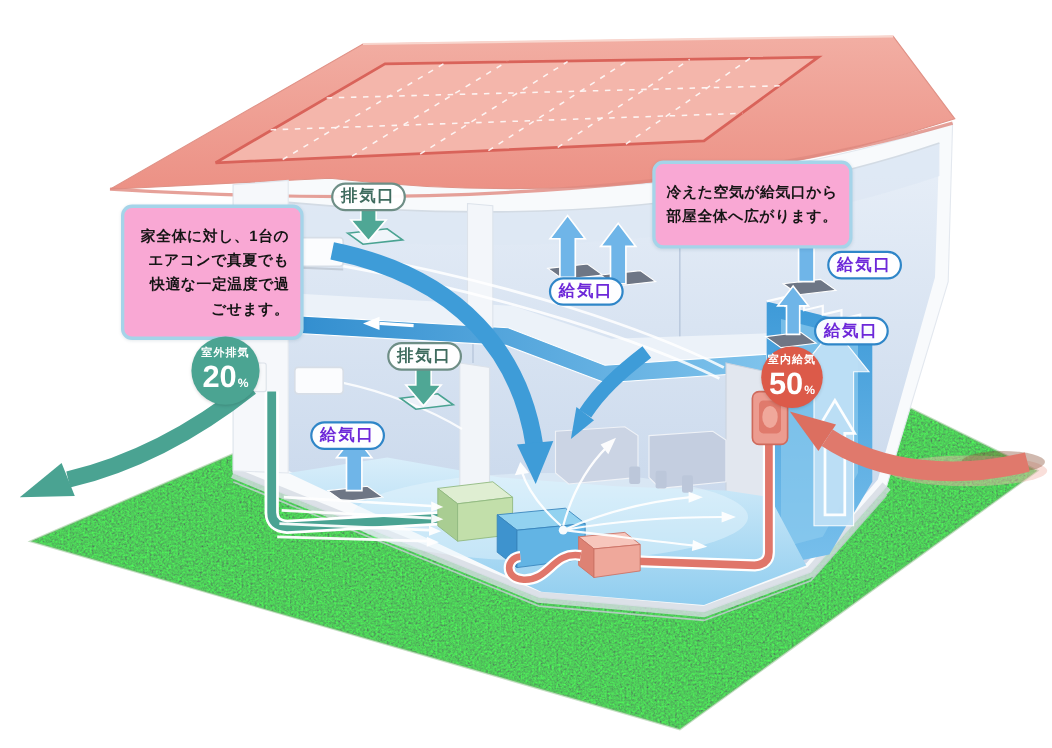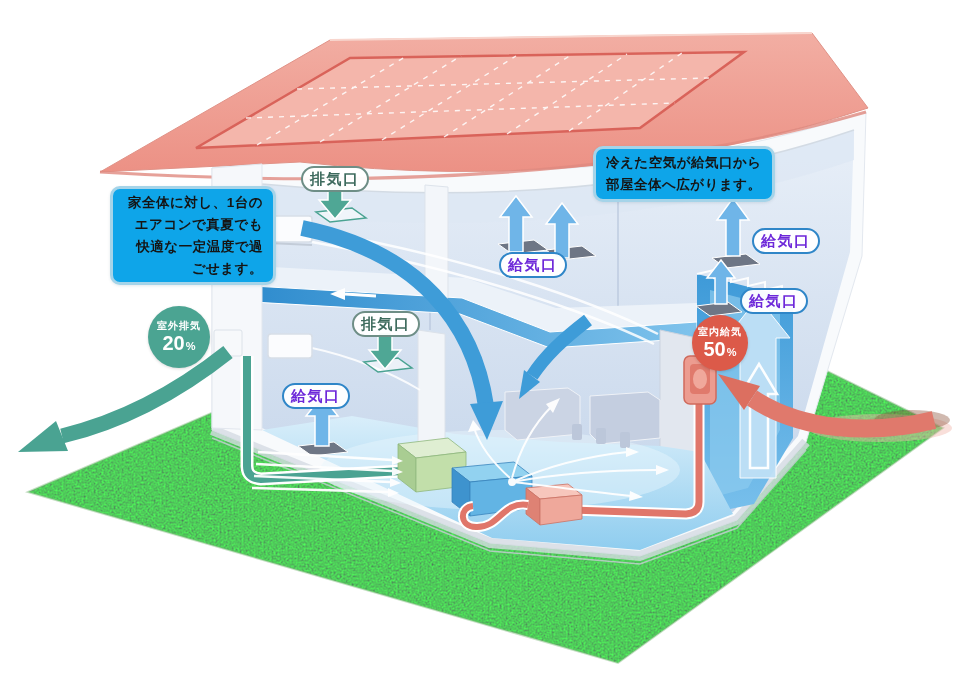--- a/index.html
+++ b/index.html
@@ -1,31 +1,31 @@
 <!DOCTYPE html>
 <html><head>
 <meta charset="utf-8">
 <style>
   html,body{margin:0;padding:0;background:#ffffff;}
   .stage{position:relative;width:956px;height:680px;background:#ffffff;overflow:hidden;
          font-family:"Liberation Sans","DejaVu Sans",sans-serif;}
   .stage svg{position:absolute;left:0;top:0;}
-  .callout{position:absolute;background:#0ea5e9;border:3px solid #A5D4E9;border-radius:10px;
-           padding:3px 10px;font-size:13.5px;font-weight:bold;color:#151515;line-height:1.62;
+  .callout{position:absolute;background:#f9a8d4;border:3px solid #A5D4E9;border-radius:10px;
+           padding:15px 10px;font-size:13.5px;font-weight:bold;color:#151515;line-height:1.62;
            white-space:pre-line;letter-spacing:.5px;box-shadow:0 1px 3px rgba(40,80,110,.12);}
   .vent-label{position:absolute;background:rgba(255,255,255,.96);border:2px solid;border-radius:13px;
            font-size:15px;font-weight:bold;padding:1px 7px;letter-spacing:1.5px;line-height:1.35;
            white-space:nowrap;}
   .vent-label.exhaust{color:#3E6B5E;border-color:#6E8E86;}
   .vent-label.supply{color:#6d28d9;border-color:#2F86C8;}
   .badge{position:absolute;border-radius:50%;color:#ffffff;display:flex;flex-direction:column;
          align-items:center;justify-content:center;font-weight:bold;box-shadow:0 1px 3px rgba(0,0,0,.15);}
   .badge .bl{font-size:10px;letter-spacing:1px;line-height:1;}
   .badge .brow{display:flex;align-items:baseline;line-height:1;margin-top:2px;}
-  .badge .bv{font-size:20px;}
+  .badge .bv{font-size:28px;}
   .badge .bu{font-size:11px;margin-left:1px;}
 </style>
 </head>
 <body>
 
 <div class="stage">
 <svg width="956" height="680" viewBox="0 0 956 680">
   <defs>
     <linearGradient id="gInt" x1="0" y1="0" x2="0" y2="1">
       <stop offset="0" stop-color="#E8EFF8"></stop>
@@ -238,21 +238,21 @@
 <div class="callout" style="left:593px;top:146px;">冷えた空気が給気口から
 部屋全体へ広がります。</div>
 
 <div class="vent-label exhaust" style="left:301px;top:166px;">排気口</div>
 <div class="vent-label exhaust" style="left:352px;top:311px;">排気口</div>
 <div class="vent-label supply" style="left:499px;top:252px;">給気口</div>
 <div class="vent-label supply" style="left:752px;top:228px;">給気口</div>
 <div class="vent-label supply" style="left:740px;top:288px;">給気口</div>
 <div class="vent-label supply" style="left:282px;top:383px;">給気口</div>
 
-<div class="badge" style="left:148px;top:306px;width:62px;height:62px;background:#4BA492;">
+<div class="badge" style="left:174px;top:306px;width:62px;height:62px;background:#4BA492;">
   <span class="bl">室外排気</span>
   <div class="brow">
     <span class="bv">20</span>
     <span class="bu">%</span>
   </div>
 </div>
 <div class="badge" style="left:664px;top:315px;width:56px;height:56px;background:#DC5A49;margin-left:28px;">
   <span class="bl">室内給気</span>
   <div class="brow">
     <span class="bv">50</span>

